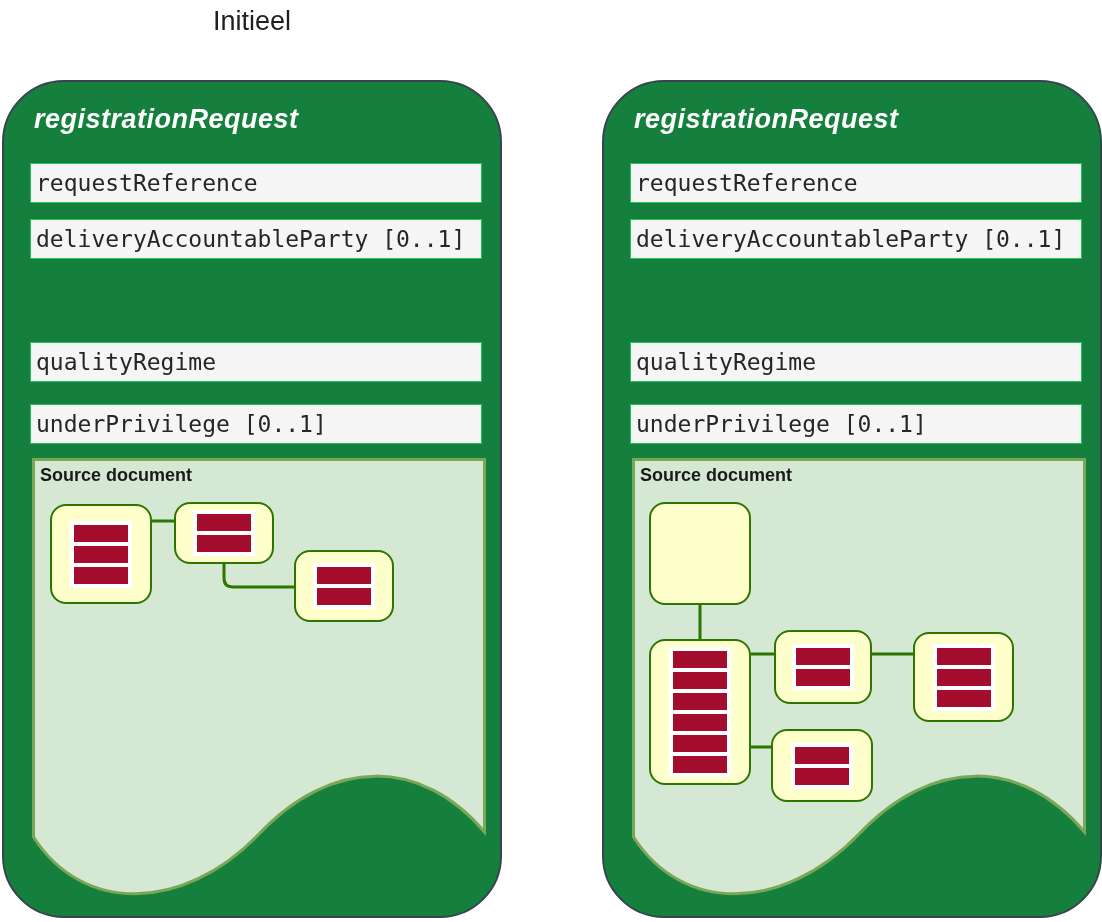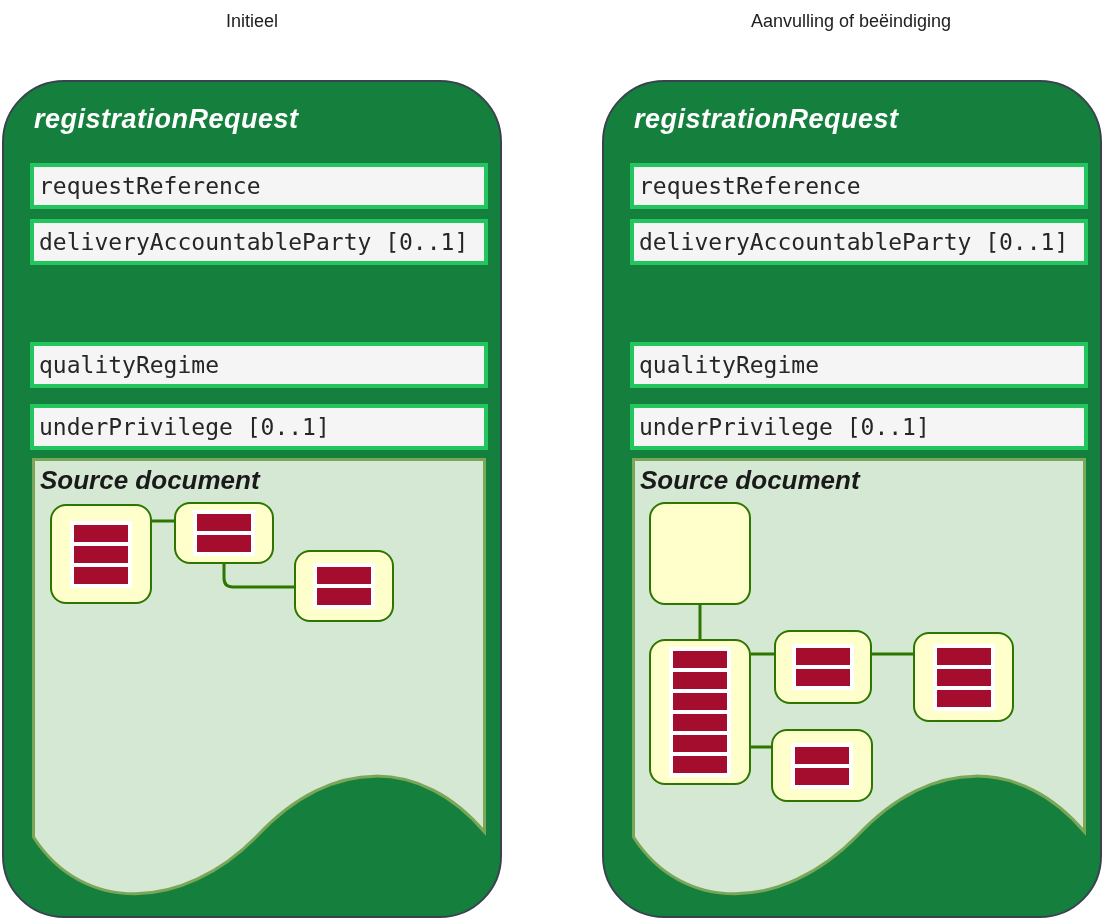--- a/index.html
+++ b/index.html
@@ -3,77 +3,76 @@
 <meta charset="utf-8">
 <style>
   html, body { margin:0; padding:0; background:#ffffff; }
   body {
     width:1102px; height:922px; position:relative; overflow:hidden;
     font-family:"Liberation Sans", sans-serif;
   }
   .stage { position:absolute; left:0; top:0; width:1102px; height:922px; }
 
   .col-heading {
-    position:absolute; top:4px; font-size:18px; line-height:34px;
+    position:absolute; top:4px; font-size:27px; line-height:34px;
     color:#202020; text-align:center;
   }
   .col-heading.left  { left:2px;  width:500px; }
   .col-heading.right { left:602px; width:498px; }
 
   .panel {
     position:absolute; top:80px; width:496px; height:834px;
     background:#15803d; border:2px solid #39434f; border-radius:62px;
   }
   .panel.left  { left:2px; }
   .panel.right { left:602px; }
 
   .panel-title {
     position:absolute; left:30px; top:22px; margin:0;
     font-size:27px; font-weight:bold; font-style:italic; color:#ffffff;
     letter-spacing:0.5px;
   }
 
   .field {
     position:absolute; left:26px; width:450px; height:38px;
-    background:#f5f5f5; border:4px solid #22c55e;
+    background:#f5f5f5; border:1px solid #22c55e;
   }
   .field-label {
     display:block; padding-left:5px; white-space:pre; overflow:hidden;
     font-family:"DejaVu Sans Mono", "Liberation Mono", monospace;
     font-size:23px; line-height:38px; color:#262626;
   }
 
   .source-area { position:absolute; left:28px; top:376px; width:454px; height:450px; }
   .area-svg { position:absolute; left:0; top:0; width:454px; height:450px; display:block; }
   .wave { fill:#d5e8d4; stroke:#7aa757; stroke-width:3px; }
   .connectors path { fill:none; stroke:#2d7600; stroke-width:3px; }
 
   .area-title {
     position:absolute; left:8px; top:7px;
-    font-size:26px; font-weight:bold; font-style:italic; color:#1a1a1a;
+    font-size:18px; font-weight:bold; color:#1a1a1a;
   }
 
   .doc-node {
     position:absolute; box-sizing:border-box;
     background:#ffffcc; border:2.5px solid #2d7600; border-radius:16px;
     display:flex; align-items:center; justify-content:center;
   }
   .bar-stack {
     background:#ffffff; padding:4px;
     display:flex; flex-direction:column; gap:4px;
   }
   .bar { width:54px; height:17px; background:#a50d2e; }
 </style>
 </head>
 <body>
 
 <div class="stage">
 
   <div class="col-heading left">Initieel</div>
-  <div class="col-heading right">Aanvulling of beëindiging</div>
 
   <section class="panel left">
     <h2 class="panel-title">registrationRequest</h2>
 
     <div class="field" style="top:81px">
       <span class="field-label">requestReference</span>
     </div>
     <div class="field" style="top:137px">
       <span class="field-label">deliveryAccountableParty [0..1]</span>
     </div>

